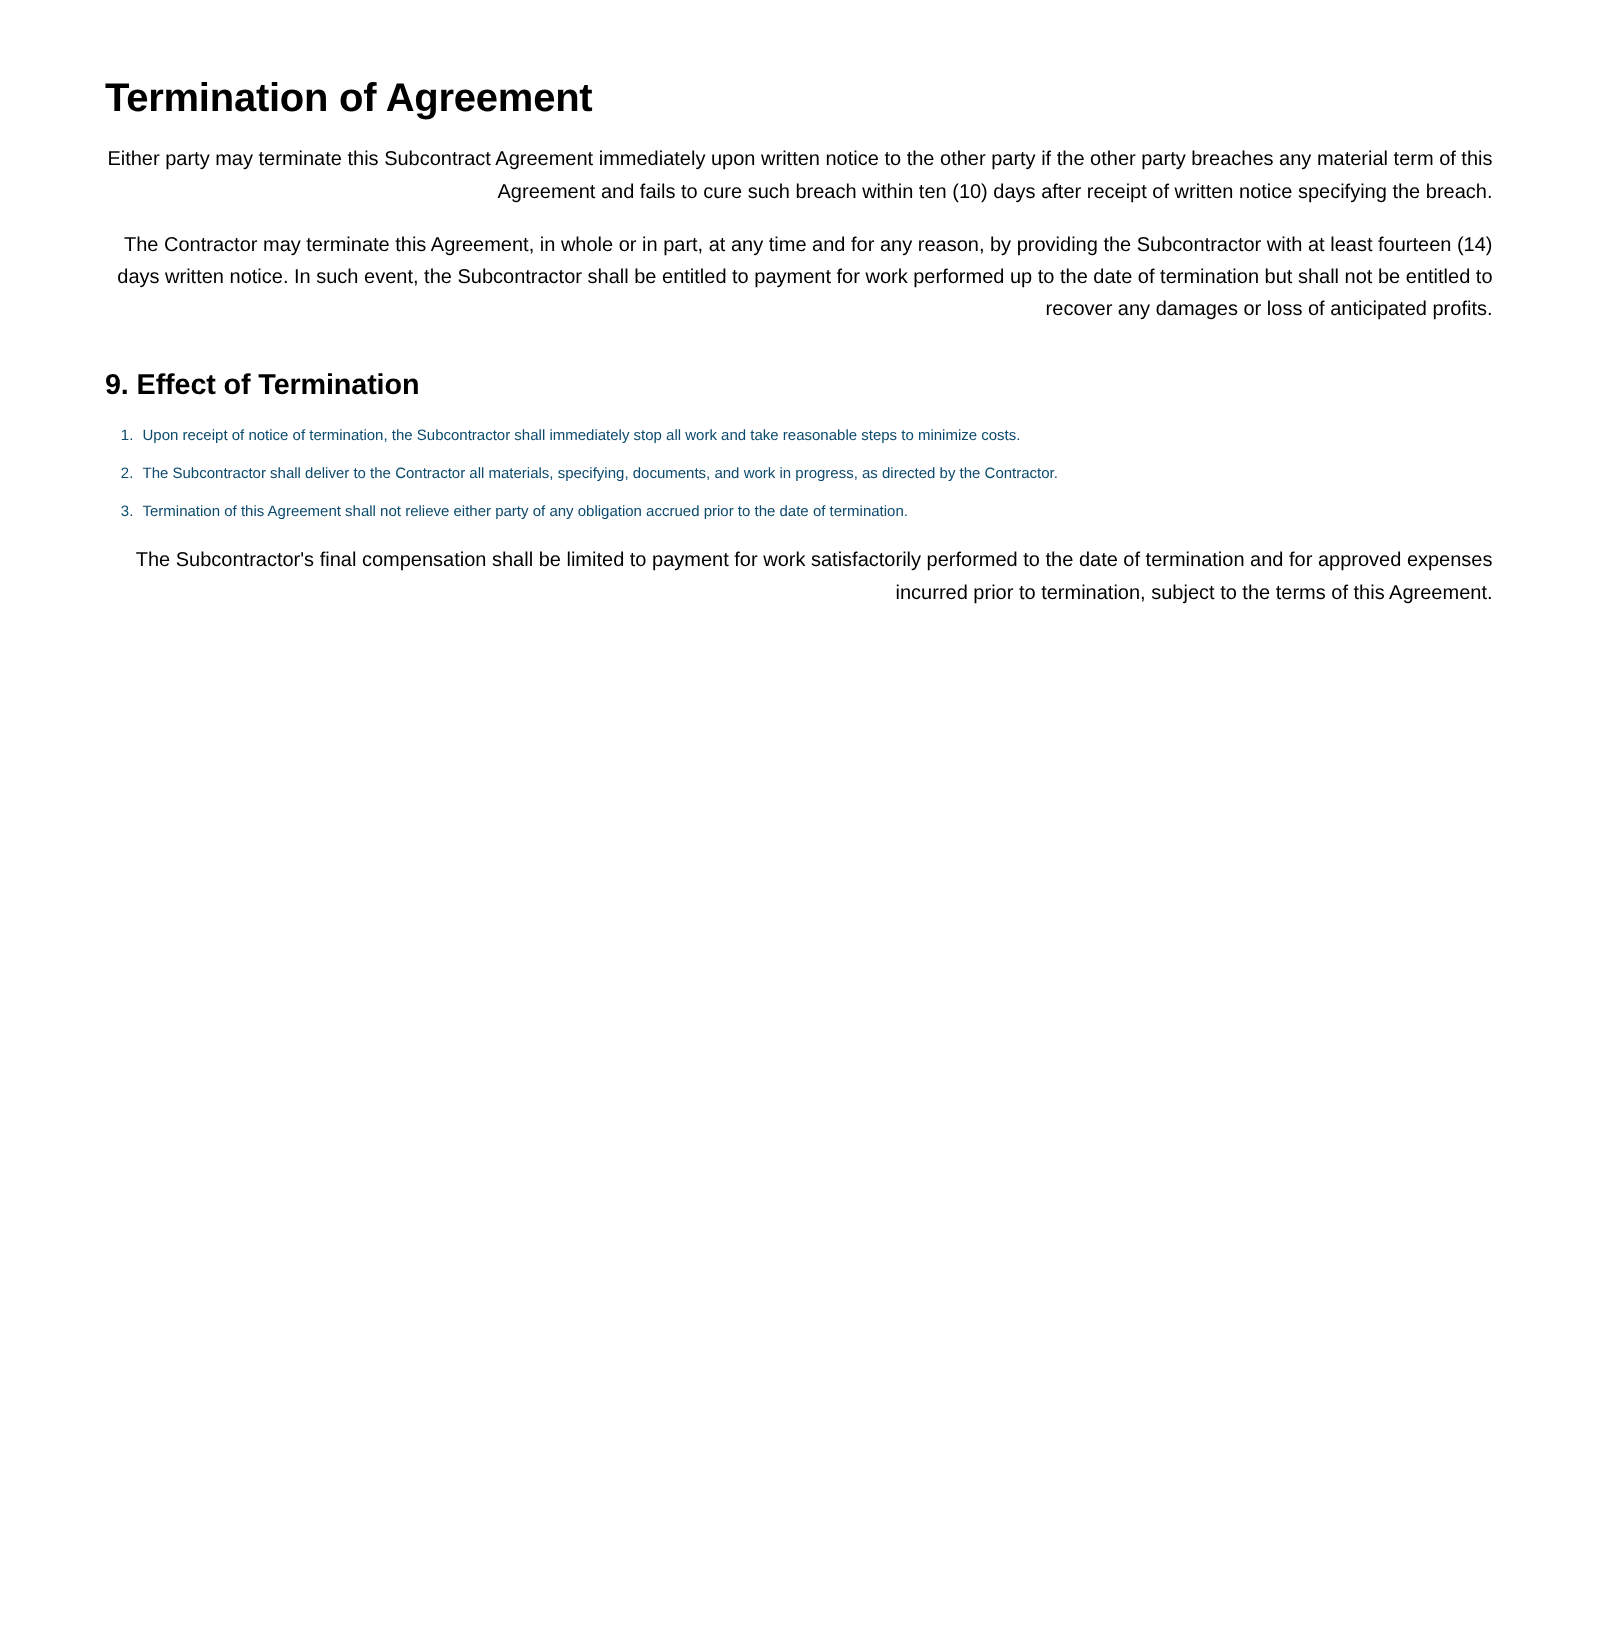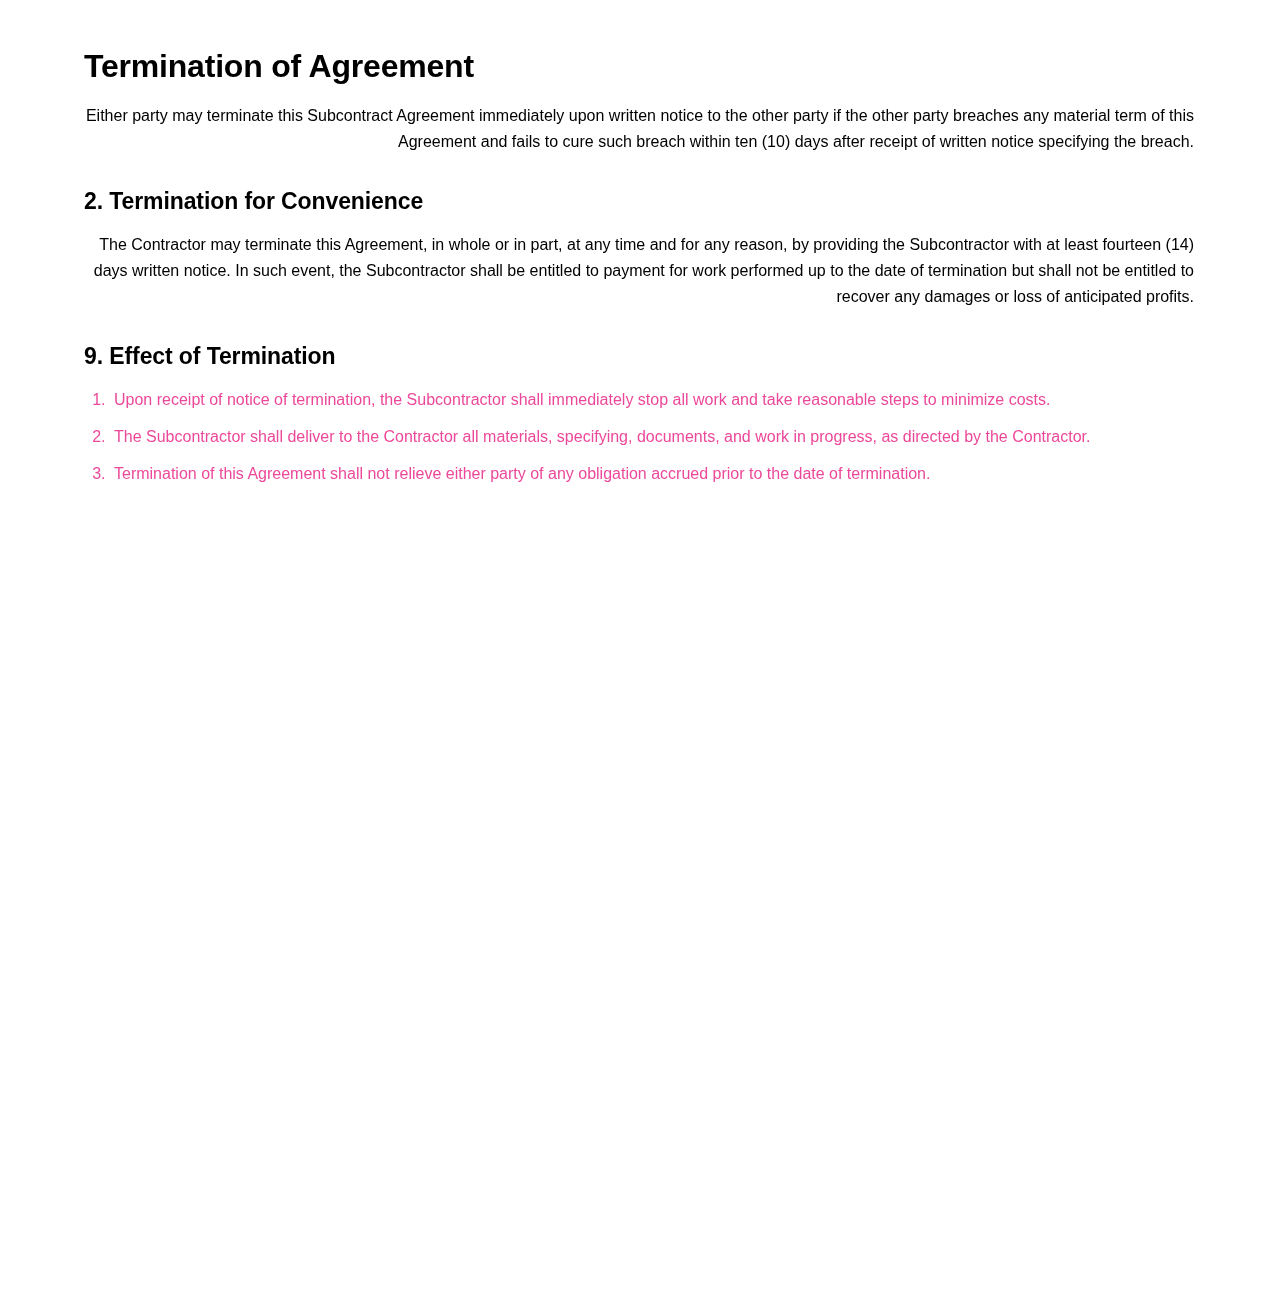--- a/index.html
+++ b/index.html
@@ -12,21 +12,21 @@
     width: 1278px;
     min-height: 1300px;
     font-family: "Liberation Sans", sans-serif;
     color: #000000;
     -webkit-font-smoothing: antialiased;
   }
   .page {
     box-sizing: border-box;
     width: 1278px;
     min-height: 1300px;
-    padding: 48px 84px 40px 84px;
+    padding: 60px 84px 40px 84px;
     background: #ffffff;
   }
   .doc-title {
     font-size: 32px;
     font-weight: bold;
     line-height: 1.18;
     letter-spacing: -0.2px;
     margin: 0 0 0 0;
     padding: 0;
     color: #000000;
@@ -55,52 +55,52 @@
     text-align: right;
   }
   ol.ordered-list {
     margin: 17px 0 0 0;
     padding: 0 0 0 26px;
     list-style-position: outside;
     list-style-type: decimal;
     max-width: 1110px;
   }
   ol.ordered-list > li {
-    font-size: 16px;
+    font-size: 12px;
     font-weight: normal;
     line-height: 1.62;
-    color: #ec4899;
+    color: #0c4a6e;
     margin: 0 0 11px 0;
     padding: 0 0 0 4px;
   }
   ol.ordered-list > li:last-child {
     margin-bottom: 0;
   }
 </style>
 </head>
 <body>
 
 <div class="page">
 
   <h1 class="doc-title">Termination of Agreement</h1>
 
   <section class="section">
     <p class="body-text">Either party may terminate this Subcontract Agreement immediately upon written notice to the other party if the other party breaches any material term of this Agreement and fails to cure such breach within ten (10) days after receipt of written notice specifying the breach.</p>
   </section>
 
   <section class="section">
-    <h2 class="section-heading">2. Termination for Convenience</h2>
     <p class="body-text">The Contractor may terminate this Agreement, in whole or in part, at any time and for any reason, by providing the Subcontractor with at least fourteen (14) days written notice. In such event, the Subcontractor shall be entitled to payment for work performed up to the date of termination but shall not be entitled to recover any damages or loss of anticipated profits.</p>
   </section>
 
   <section class="section">
     <h2 class="section-heading">9. Effect of Termination</h2>
     <ol class="ordered-list">
       <li>Upon receipt of notice of termination, the Subcontractor shall immediately stop all work and take reasonable steps to minimize costs.</li>
       <li>The Subcontractor shall deliver to the Contractor all materials, specifying, documents, and work in progress, as directed by the Contractor.</li>
       <li>Termination of this Agreement shall not relieve either party of any obligation accrued prior to the date of termination.</li>
     </ol>
   </section>
 
   <section class="section">
+    <p class="body-text">The Subcontractor's final compensation shall be limited to payment for work satisfactorily performed to the date of termination and for approved expenses incurred prior to termination, subject to the terms of this Agreement.</p>
   </section>
 
 </div>
 
 </body></html>

